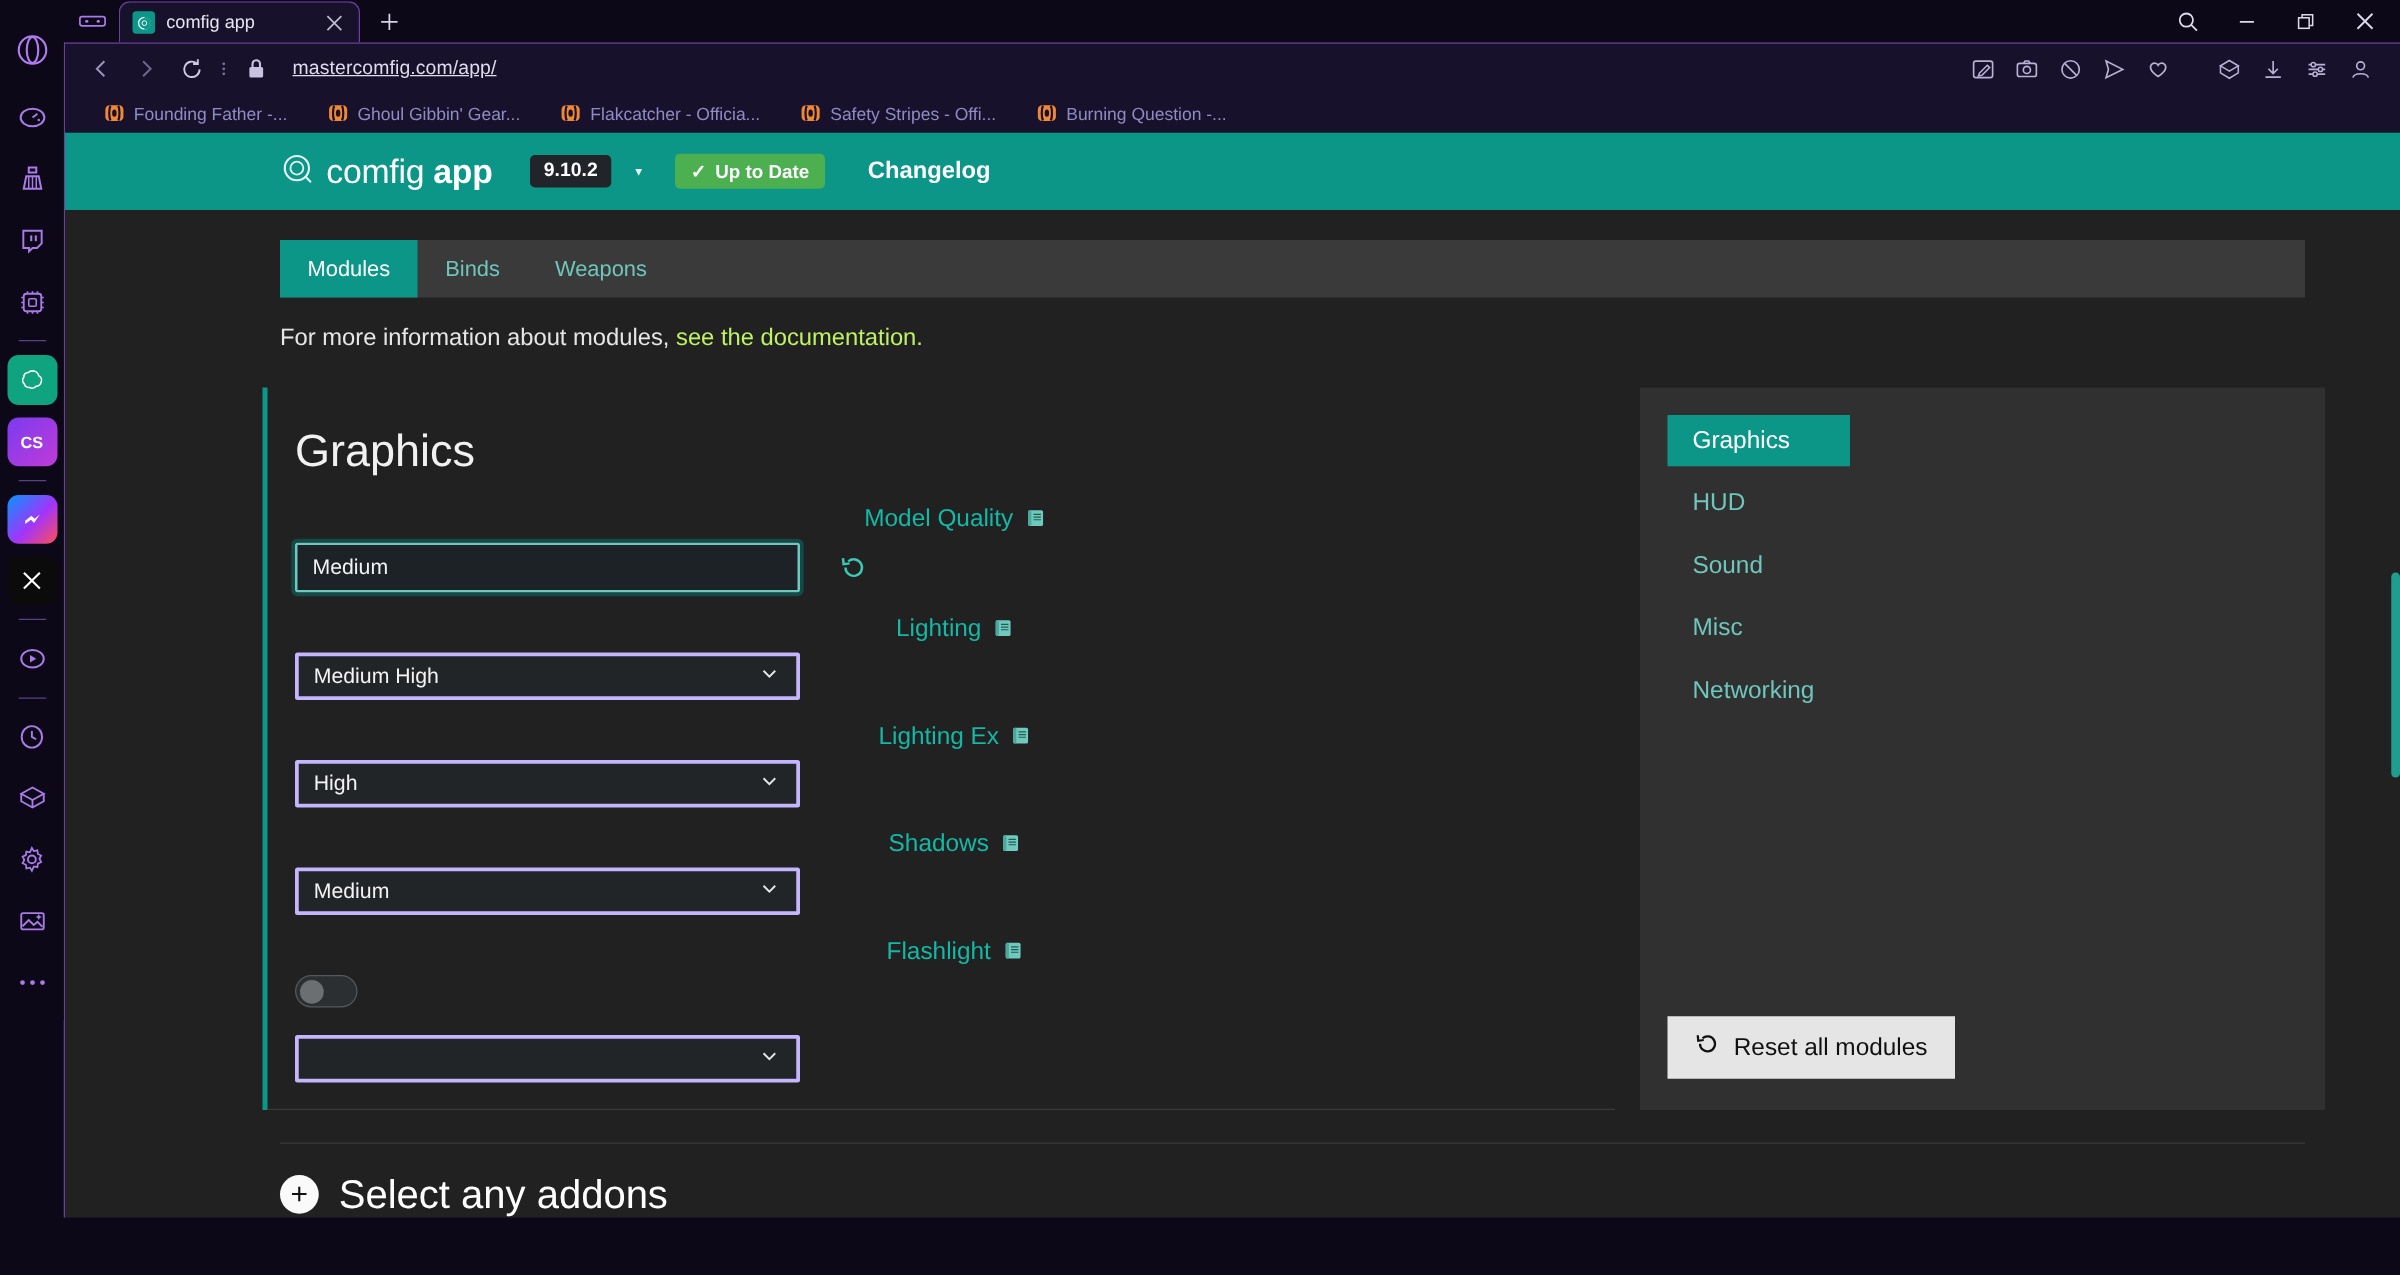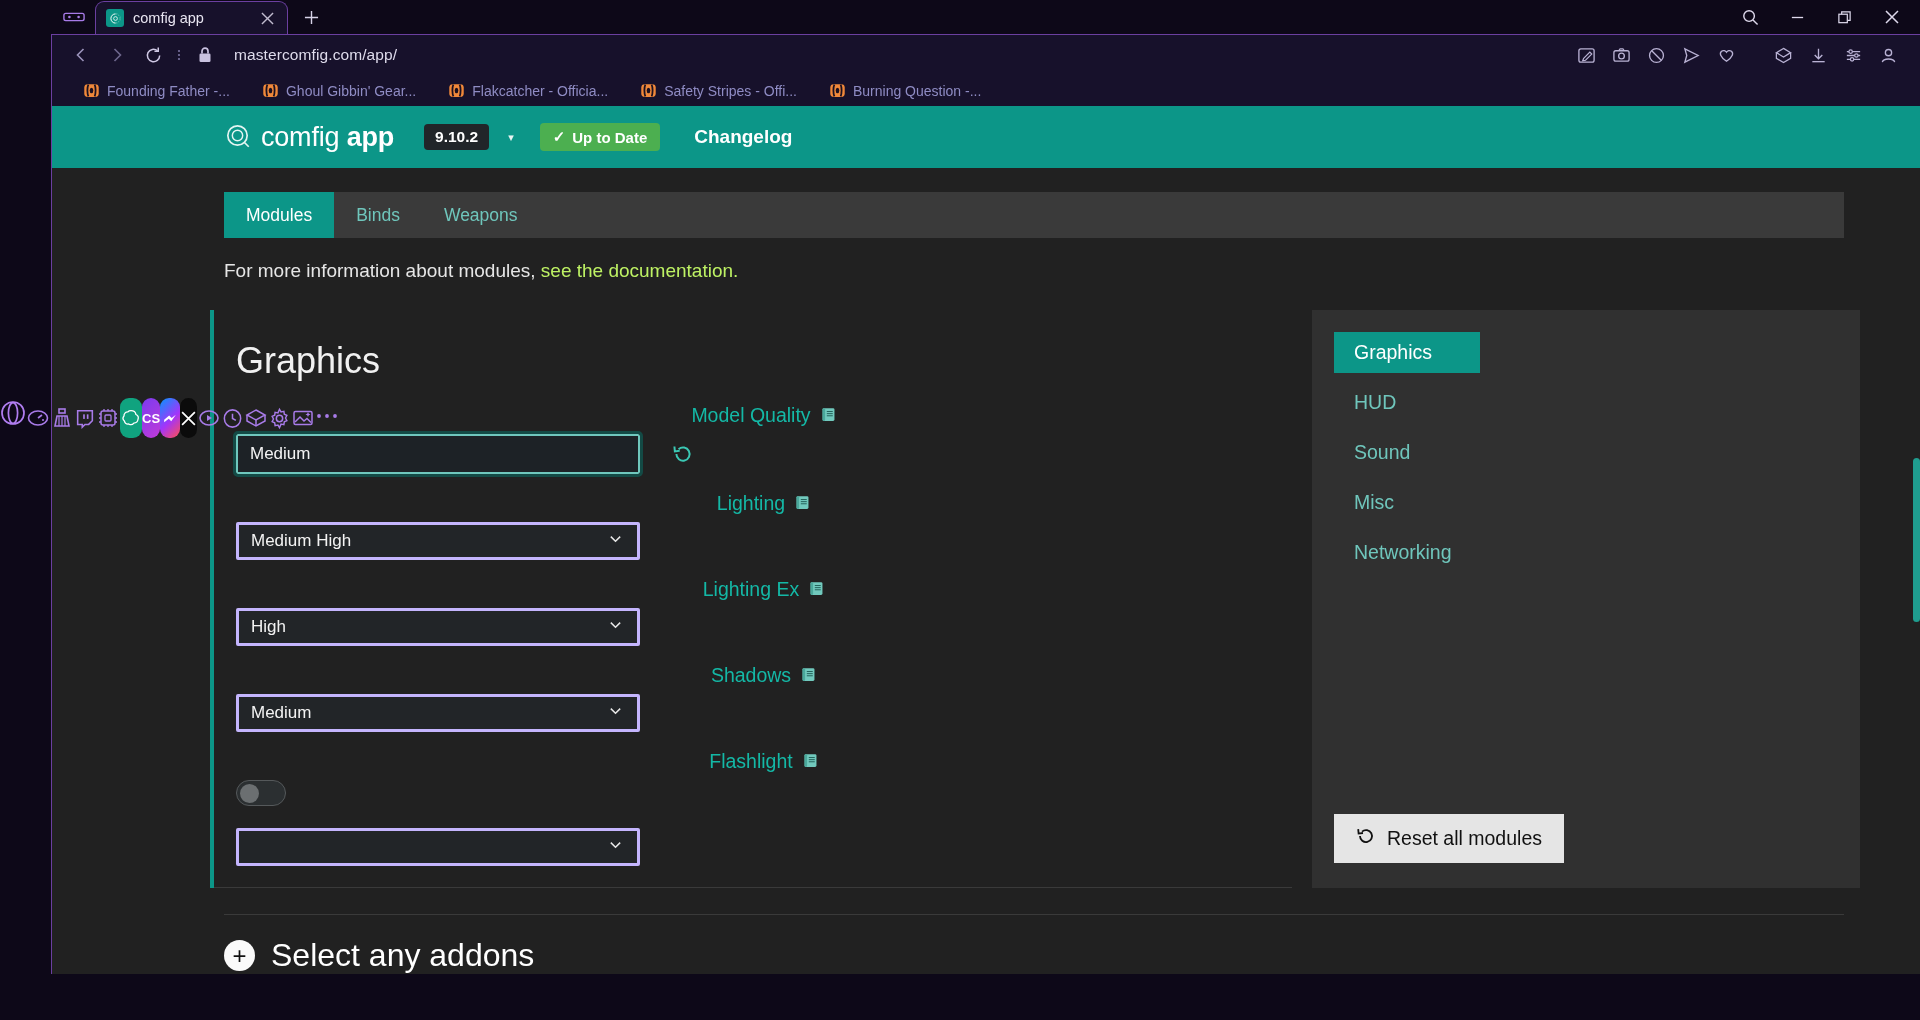--- a/index.html
+++ b/index.html
@@ -7,21 +7,21 @@
     width: 1920px; height: 1020px;
     background: #0d0818;
     font-family: "Liberation Sans", sans-serif;
     overflow: hidden;
   }
   #app { position: relative; width: 1920px; height: 1020px; display: flex; }
 
   
   .rail {
     width: 51px; height: 816px; background: #0d0818;
-    display: flex; flex-direction: row; align-items: center;
+    display: flex; flex-direction: column; align-items: center;
     padding-top: 20px; flex: 0 0 51px; position: relative; z-index: 5;
   }
   .rail-logo { width: 40px; height: 40px; display:flex; align-items:center; justify-content:center; margin-bottom: 10px;}
   .rail-item {
     width: 40px; height: 40px; margin: 5px 0;
     display: flex; align-items: center; justify-content: center;
     border-radius: 9px;
   }
   .rail-sep { width: 22px; height: 1px; background: #5a3f86; margin: 6px 0; }
   .rail-spacer { flex: 1 1 auto; }
@@ -52,21 +52,21 @@
   .win-btn { width: 45px; height: 34px; display:flex;align-items:center;justify-content:center; }
 
   .chrome-body {
     flex: 1 1 auto; background: #17112b;
     border-left: 1px solid #6b3fa0; border-top: 1px solid #6b3fa0;
     display: flex; flex-direction: column; position: relative;
   }
   .addressbar { height: 40px; display: flex; align-items: center; padding: 0 12px; gap: 2px; }
   .nav-btn { width: 34px; height: 30px; display: flex; align-items: center; justify-content: center; }
   .url-wrap { display: flex; align-items: center; gap: 12px; margin-left: 10px; flex: 1 1 auto; }
-  .url-text { color: #dfdcec; font-size: 15.5px; letter-spacing: .1px; }
+  .url-text { color: #dfdcec; font-size: 15.5px; letter-spacing: .1px; text-decoration: underline; }
   .addr-icons { display: flex; align-items: center; gap: 7px; padding-right: 6px;}
   .addr-ic { width: 28px; height: 28px; display: flex; align-items: center; justify-content: center; }
 
   .bookmarks { height: 31px; display: flex; align-items: center; gap: 16px; padding: 0 23px; }
   .bm { display: flex; align-items: center; gap: 7px; padding: 3px 8px; border-radius: 5px;}
   .bm-ico { width: 17px; height: 17px; flex: 0 0 17px; }
   .bm-label { color: #8f8cc4; font-size: 14px; white-space: nowrap; }
 
   
   .viewport { flex: 1 1 auto; background: #212121; position: relative; overflow: hidden; }

